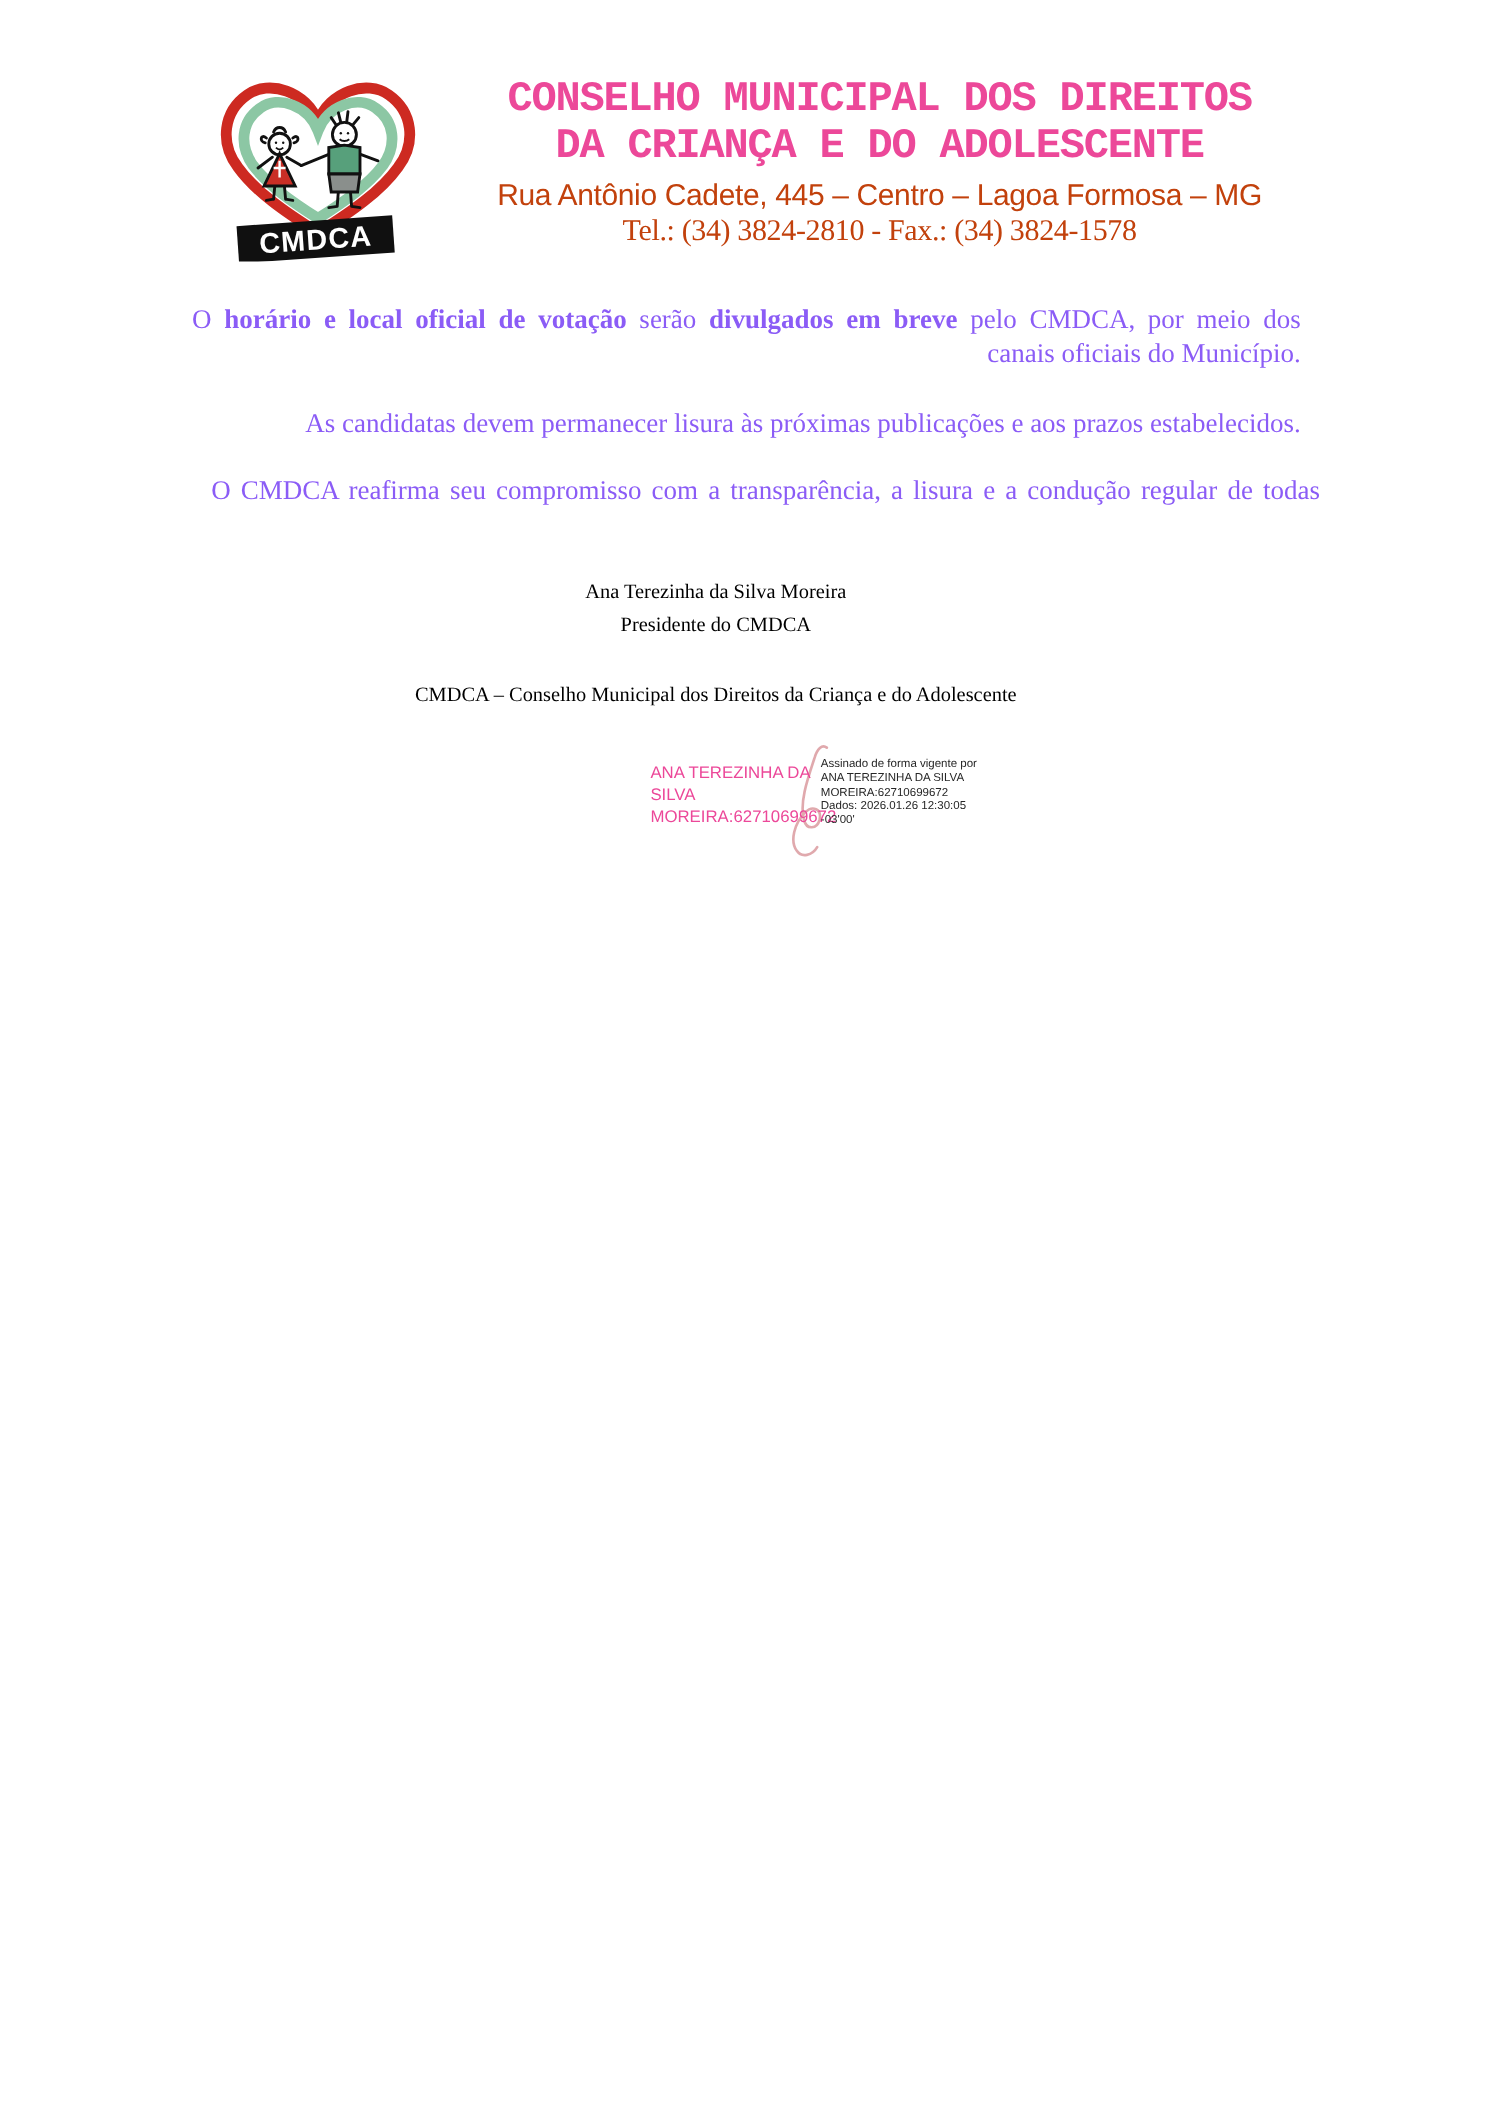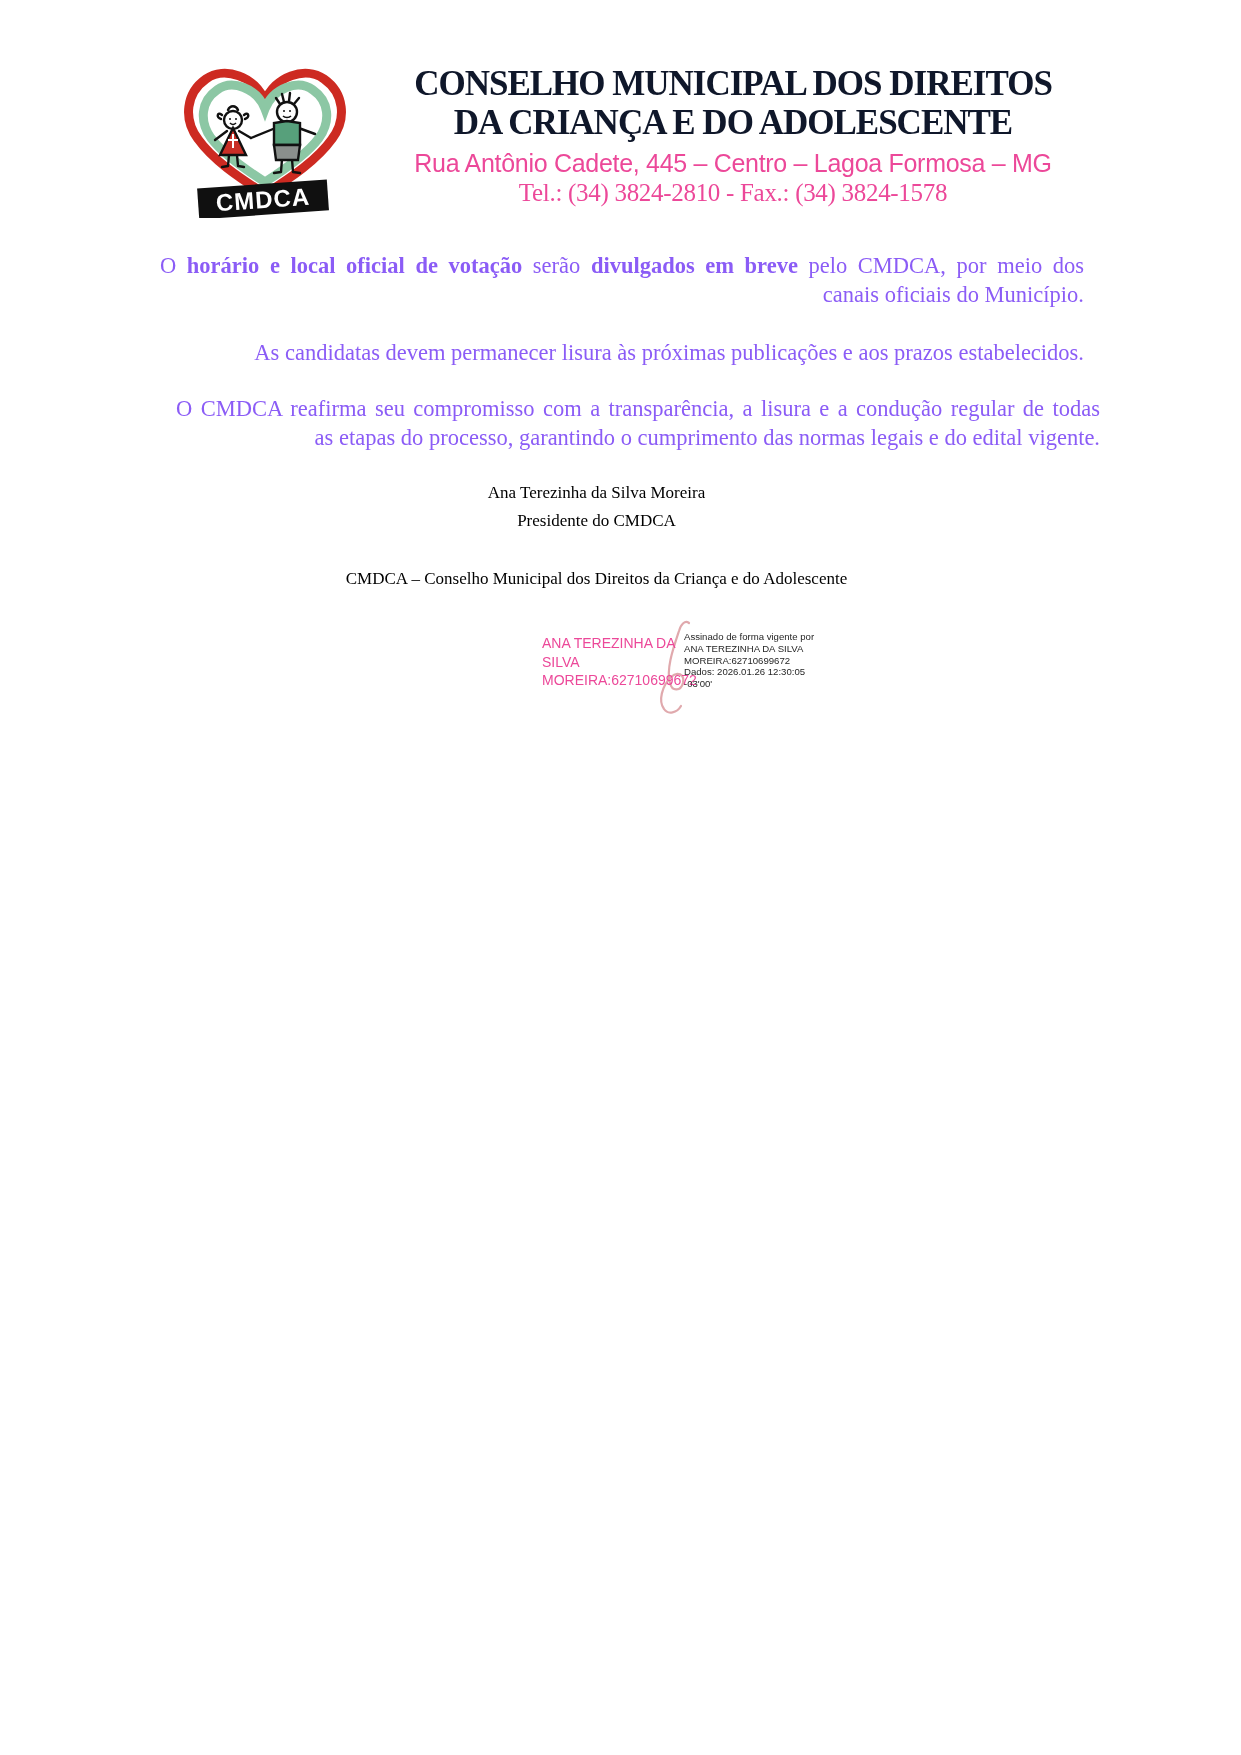--- a/index.html
+++ b/index.html
@@ -11,34 +11,34 @@
     overflow:hidden;
     font-family:"Liberation Serif", serif;
     color:#000;
   }
   .abs{position:absolute;}
 
   
   .logo{left:170px;top:60px;width:190px;height:158px;}
   .header-text{left:355px;top:64px;width:756px;text-align:center;}
   .h-title{
-    font-family:Liberation Serif, serif;
+    font-family:Liberation Mono, monospace;
     font-weight:bold;
     font-size:35px;
     line-height:39px;
     letter-spacing:-1px;
-    color:#0f172a;
+    color:#ec4899;
     white-space:nowrap;
   }
   .h-addr{
     font-family:"Liberation Sans", sans-serif;
     font-size:25px;
     line-height:30px;
     letter-spacing:-0.3px;
-    color:#ec4899;
+    color:#c2410c;
     margin-top:6px;
     white-space:nowrap;
   }
 
   
   .para{
     left:160px;
     width:924px;
     font-size:22.5px;
     line-height:29px;
@@ -121,21 +121,20 @@
 
   <div class="abs para" style="top:251px;">
     <div class="jline"><span>O </span><b>horário e local oficial de votação</b><span> serão </span><b>divulgados em breve</b><span> pelo CMDCA, por meio dos</span></div>
     <div class="nline">canais oficiais do Município.</div>
   </div>
 
   <div class="abs para nline" style="top:338px;">As candidatas devem permanecer lisura às próximas publicações e aos prazos estabelecidos.</div>
 
   <div class="abs para" style="top:394px;margin-left:16px;">
     <div class="jline">O CMDCA reafirma seu compromisso com a transparência, a lisura e a condução regular de todas</div>
-    <div class="nline">as etapas do processo, garantindo o cumprimento das normas legais e do edital vigente.</div>
   </div>
 
   <div class="abs centered" style="top:479px;">
     <div>Ana Terezinha da Silva Moreira</div>
     <div>Presidente do CMDCA</div>
   </div>
 
   <div class="abs centered" style="top:565px;">CMDCA – Conselho Municipal dos Direitos da Criança e do Adolescente</div>
 
   <div class="abs flourish">

